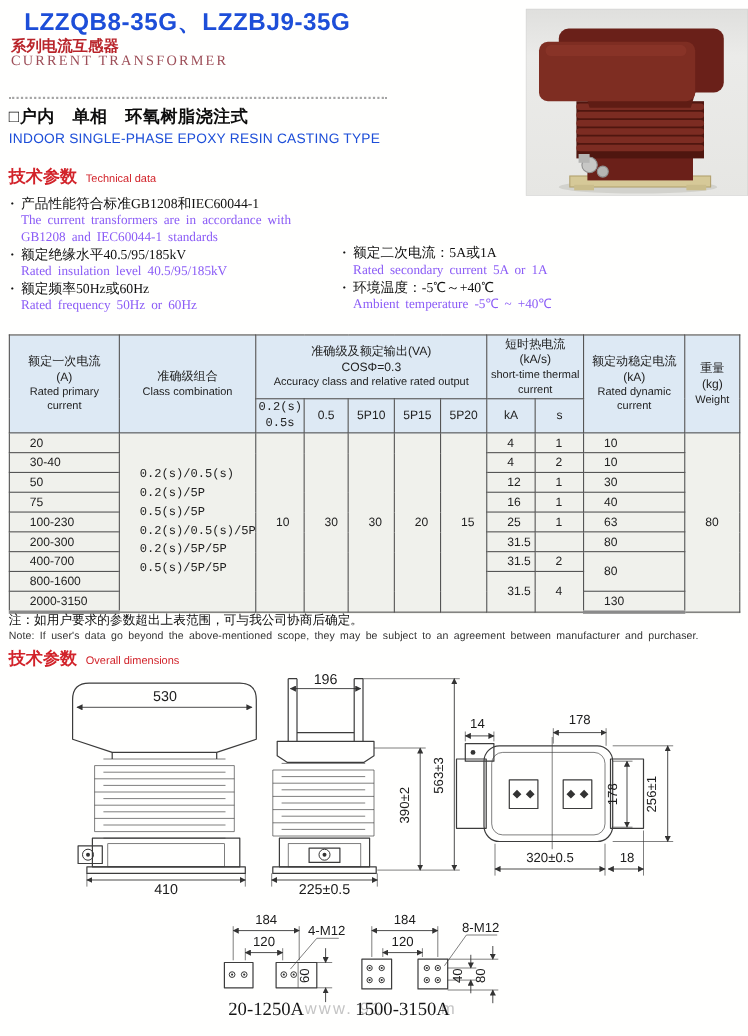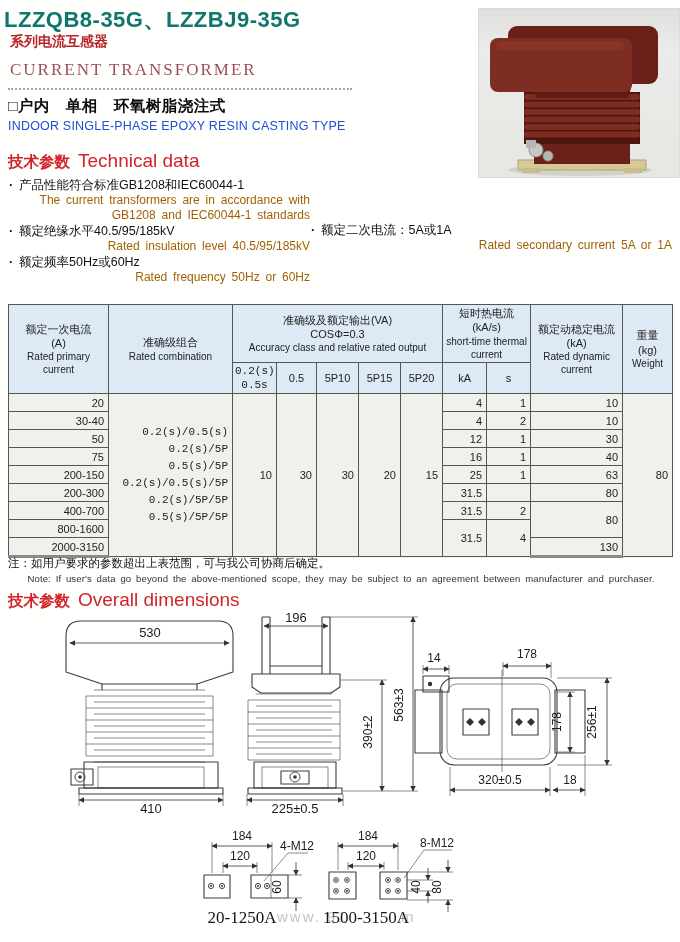--- a/index.html
+++ b/index.html
@@ -1,54 +1,54 @@
 <!DOCTYPE html>
 <html><head>
 <meta charset="utf-8">
 <style>
   html,body{margin:0;padding:0;background:#fff;}
   .page{position:relative;width:680px;height:942px;background:#fffffe;overflow:hidden;
         font-family:"Liberation Sans",sans-serif;color:#111;}
   .abs{position:absolute;}
 
   
-  .title1{left:4px;top:5px;font-size:22px;font-weight:bold;color:#0f766e;letter-spacing:.5px;}
+  .title1{left:22px;top:5px;font-size:22px;font-weight:bold;color:#1d4ed8;letter-spacing:.5px;}
   .title2{left:10px;top:33px;font-size:14px;font-weight:bold;color:#b9242a;}
-  .ct{left:10px;top:60px;font-size:17px;color:#9d4e58;font-family:"Liberation Serif",serif;letter-spacing:2px;}
+  .ct{left:10px;top:47px;font-size:13px;color:#9d4e58;font-family:"Liberation Serif",serif;letter-spacing:2px;}
   .dotline{left:8px;top:88px;width:344px;height:0;border-top:2px dotted #a5a5a5;}
   .type-cn{left:8px;top:96px;font-size:15.5px;font-weight:bold;color:#0d0d0d;letter-spacing:.5px;}
   .type-en{left:8px;top:119px;font-size:12.5px;color:#1d4ed8;letter-spacing:.2px;}
 
   
   .h-cn{font-size:15.5px;font-weight:bold;color:#d2232a;}
-  .h-en{font-size:19px;color:#d2232a;margin-left:8px;}
+  .h-en{font-size:10px;color:#d2232a;margin-left:8px;}
 
   
   .bullets{font-size:12.5px;color:#111;line-height:15px;}
-  .b-item{position:relative;padding-left:11px;margin-bottom:1px;}
+  .b-item{position:relative;padding-left:11px;margin-bottom:1px;font-family:Liberation Serif, serif;}
   .b-item::before{content:"\00B7";position:absolute;left:1px;top:0;font-weight:bold;}
-  .en-line{font-size:12px;color:#a16207;word-spacing:2.5px;text-align:right;}
+  .en-line{font-size:12px;color:#8b5cf6;word-spacing:2.5px;}
 
   
   table.spec{position:absolute;left:8px;top:304px;width:664px;border-collapse:collapse;
              table-layout:fixed;font-size:11px;color:#222;background:#f0f1ec;
              border:1px solid #555;}
   .spec th{background:#dde9f4;font-weight:normal;border:1px solid #555;padding:1px 2px;
            line-height:1.3;text-align:center;}
   .spec thead tr.r1 th{height:54px;}
   .spec thead tr.r2 th{height:28px;}
-  .spec td{border:1px solid #555;text-align:right;height:17px;padding:0 4px;}
+  .spec td{border:1px solid #555;text-align:left;height:17px;padding:0 18px;}
   .spec tbody tr:last-child td{border-bottom:3px solid #8a8a8a;}
   .pre{white-space:pre-line;font-family:Liberation Mono, monospace;}
   .hen{font-size:10px;}
   .combo{line-height:17px;}
 
   
   .note-cn{font-size:11.5px;color:#0d0d0d;}
-  .note-en{font-size:9.6px;color:#333;margin-top:2px;word-spacing:2px;letter-spacing:.1px;text-align:center;}
+  .note-en{font-size:9.6px;color:#333;margin-top:2px;word-spacing:2px;letter-spacing:.1px;}
 
   
   .ol{fill:none;stroke:#3c3c3c;stroke-width:1.1;stroke-linejoin:round;}
   .tn{fill:none;stroke:#3c3c3c;stroke-width:.6;}
   .dm{stroke:#333;stroke-width:.8;fill:none;}
   .dtxt{font-size:12px;fill:#1c1c1c;}
   .d13{font-size:13px;}
   .mid{text-anchor:middle;}
   .cap{font-family:"Liberation Serif",serif;font-size:17px;fill:#151515;}
   .wm{font-size:15px;fill:#c4c4c4;letter-spacing:2px;}
@@ -117,20 +117,24 @@
       <div>额定频率50Hz或60Hz</div>
       <div class="en-line">Rated frequency 50Hz or 60Hz</div>
     </div>
   </div>
 
   <div class="abs bullets" style="left:310px;top:223px;width:362px;">
     <div class="b-item">
       <div>额定二次电流：5A或1A</div>
       <div class="en-line">Rated secondary current 5A or 1A</div>
     </div>
+    <div class="b-item">
+      <div>环境温度：-5℃～+40℃</div>
+      <div class="en-line">Ambient temperature -5℃ ~ +40℃</div>
+    </div>
   </div>
 
   <table class="spec">
     <colgroup>
       <col style="width:100px">
         <col style="width:124px">
       <col style="width:44px">
         <col style="width:40px">
         <col style="width:42px">
         <col style="width:42px">
@@ -142,21 +146,21 @@
     </colgroup>
     <thead>
       <tr class="r1">
         <th rowspan="2">
           <div>额定一次电流</div>
           <div>(A)</div>
           <div class="hen">Rated primary current</div>
         </th>
         <th rowspan="2">
           <div>准确级组合</div>
-          <div class="hen">Rated combination</div>
+          <div class="hen">Class combination</div>
         </th>
         <th colspan="5">
           <div>准确级及额定输出(VA)</div>
           <div>COSΦ=0.3</div>
           <div class="hen">Accuracy class and relative rated output</div>
         </th>
         <th colspan="2">
           <div>短时热电流</div>
           <div>(kA/s)</div>
           <div class="hen">short-time thermal current</div>
@@ -214,21 +218,21 @@
         <td>1</td>
         <td>30</td>
       </tr>
       <tr>
         <td>75</td>
         <td>16</td>
         <td>1</td>
         <td>40</td>
       </tr>
       <tr>
-        <td>200-150</td>
+        <td>100-230</td>
         <td>25</td>
         <td>1</td>
         <td>63</td>
       </tr>
       <tr>
         <td>200-300</td>
         <td>31.5</td>
         <td></td>
         <td>80</td>
       </tr>

